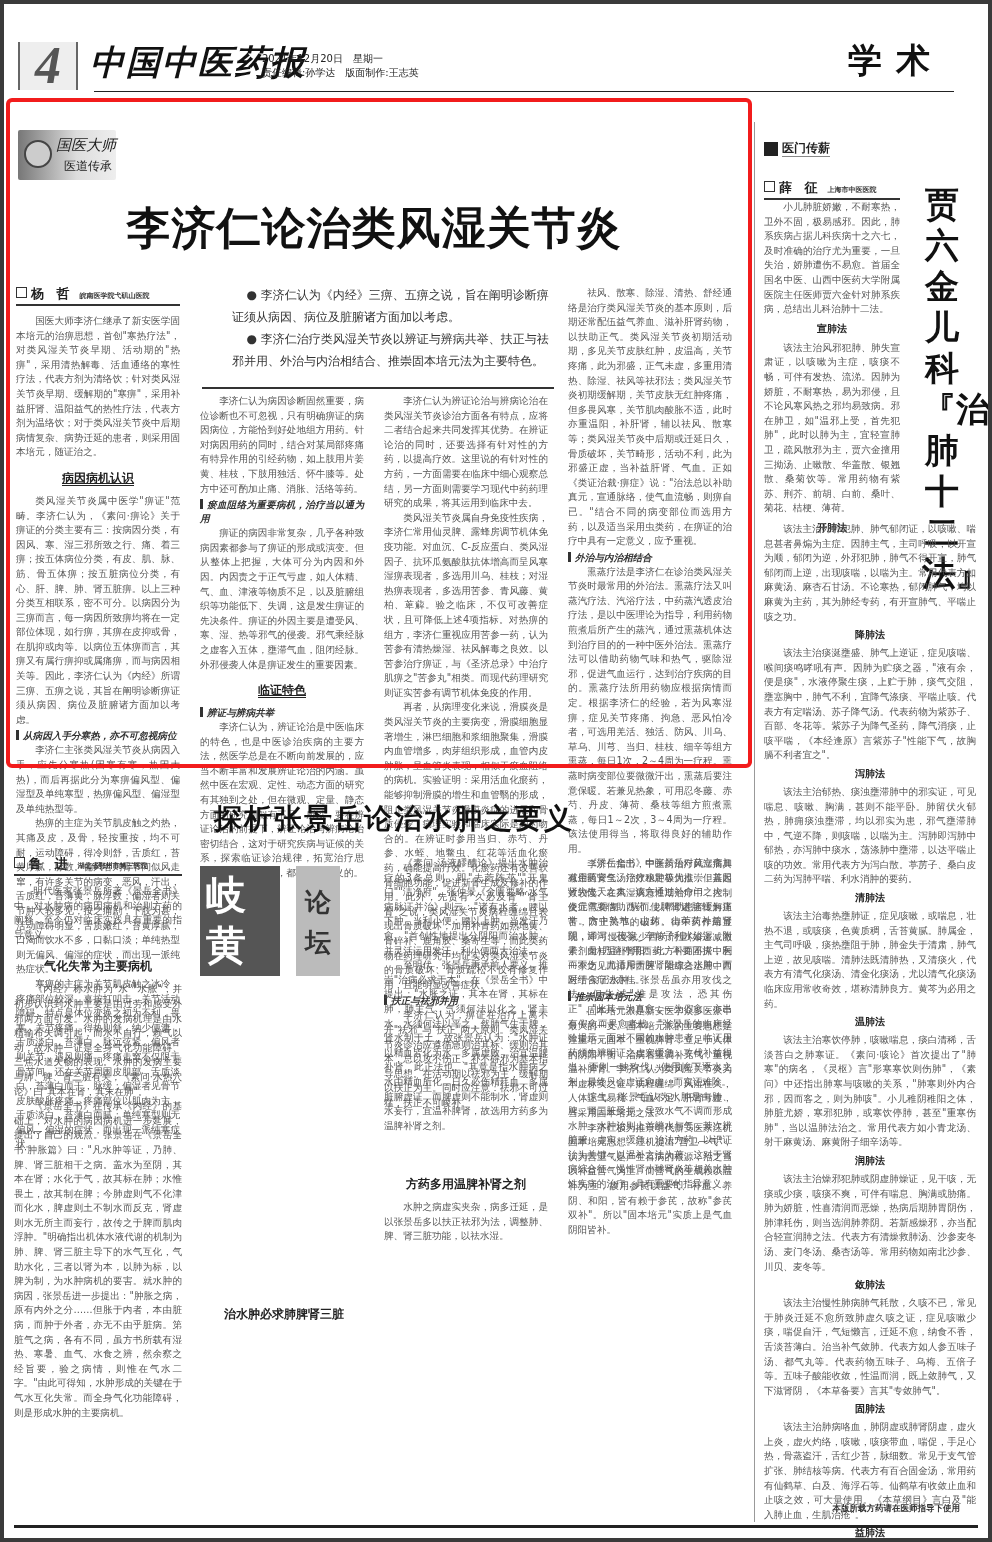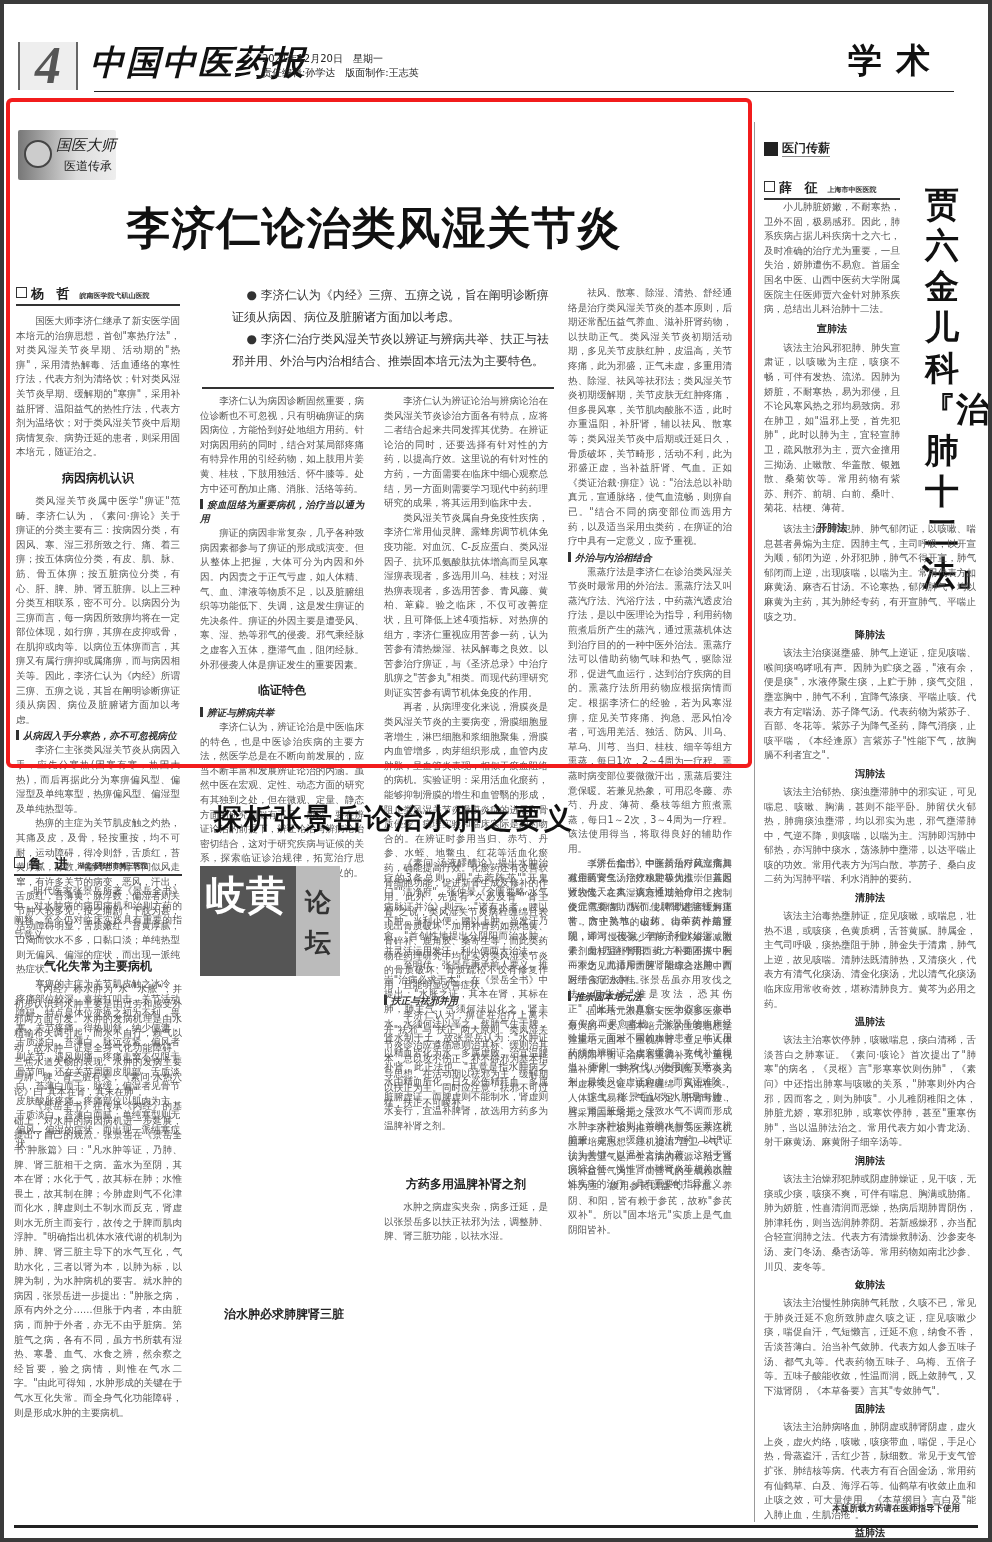--- a/index.html
+++ b/index.html
@@ -14,21 +14,21 @@
   .mast-meta { position: absolute; left: 248px; top: 18px; font: 10px/14px "DejaVu Sans", sans-serif; color: #222; }
   .section-name { position: absolute; right: 10px; top: 4px; font: bold 34px/44px "DejaVu Serif", serif; color: #111; letter-spacing: 14px; }
   .mast-rule { position: absolute; left: 80px; right: 0; bottom: 0; height: 1px; background: #222; }
 
   
   .highlight { position: absolute; left: 2px; top: 94px; width: 746px; height: 670px; border: 4px solid #f21c1c; border-radius: 6px; }
 
   .col-text { font: 9.6px/14.6px "DejaVu Sans", sans-serif; color: #555; text-align: justify; }
   .col-text p { text-indent: 2em; }
   .subhead-center { text-align: center; font: bold 12px/20px "DejaVu Sans", sans-serif; color: #222; margin: 6px 0; }
-  .subhead-under { text-decoration-style: double; margin-top: 8px; }
+  .subhead-under { text-decoration: underline; text-decoration-style: double; margin-top: 8px; }
   .subhead-bar { font: italic bold 9.6px/14px "DejaVu Serif", serif; color: #333; margin-top: 2px; }
   .subhead-bar::before { content: ""; display: inline-block; width: 3px; height: 10px; background: #333; margin-right: 4px; vertical-align: -1px; }
 
   .byline { display: flex; align-items: baseline; border-bottom: 2px solid #333; padding-bottom: 2px; }
   .byline .box { display: inline-block; width: 11px; height: 11px; border: 1.3px solid #333; margin-right: 4px; }
   .byline .name { font: bold 13px/16px "DejaVu Sans", sans-serif; color: #222; letter-spacing: 4px; }
   .byline .org { font: bold 7px/10px "DejaVu Sans", sans-serif; color: #333; margin-left: 6px; }
 
   
   .badge { position: absolute; left: 14px; top: 126px; width: 98px; height: 50px; background: linear-gradient(90deg,#777,#ddd 60%,#eee); border-radius: 2px; }
@@ -53,21 +53,21 @@
   .rcol-top { position: absolute; left: 760px; top: 196px; width: 136px; }
   .vtitle { position: absolute; left: 918px; top: 180px; width: 40px; font: bold 34px/41px "DejaVu Serif", serif; color: #111; text-align: center; }
   .rcol-body { position: absolute; left: 760px; top: 518px; width: 212px; }
   .footnote { position: absolute; right: 28px; top: 1498px; font: bold 8.5px/12px "DejaVu Sans", sans-serif; color: #333; }
 
   
   .headline2 { position: absolute; left: 40px; top: 796px; width: 700px; text-align: center; font: bold 28px/38px "DejaVu Serif", serif; color: #111; letter-spacing: 2px; }
   .a2-c1 { position: absolute; left: 10px; top: 1150px; width: 120px; }
   .a2-c1 .col-text { width: 114px; }
   .a2-logo { position: absolute; left: 150px; top: 1160px; width: 176px; height: 94px; }
-  .logo-dark { position: absolute; left: 0; top: 0; width: 96px; height: 110px; background: #555; color: #fff; font: bold 40px/50px "DejaVu Serif", serif; padding: 4px 0 0 6px; }
+  .logo-dark { position: absolute; left: 0; top: 0; width: 80px; height: 110px; background: #555; color: #fff; font: bold 40px/50px "DejaVu Serif", serif; padding: 4px 0 0 6px; }
   .logo-light { position: absolute; left: 96px; top: 0; width: 44px; height: 110px; background: #bbb; color: #333; font: bold 26px/40px "DejaVu Serif", serif; text-align: center; padding-top: 16px; }
   .a2-c2 { position: absolute; left: 196px; top: 1268px; width: 164px; }
   .a2-c3 { position: absolute; left: 380px; top: 1150px; width: 164px; }
   .a2-c4 { position: absolute; left: 564px; top: 1150px; width: 164px; }
   .a2-vrule { position: absolute; left: 750px; top: 118px; width: 1px; height: 1400px; background: #999; }
   .bottom-rule { position: absolute; left: 10px; right: 10px; top: 1521px; height: 3px; background: #222; }
 </style>
 </head>
 <body>
 

